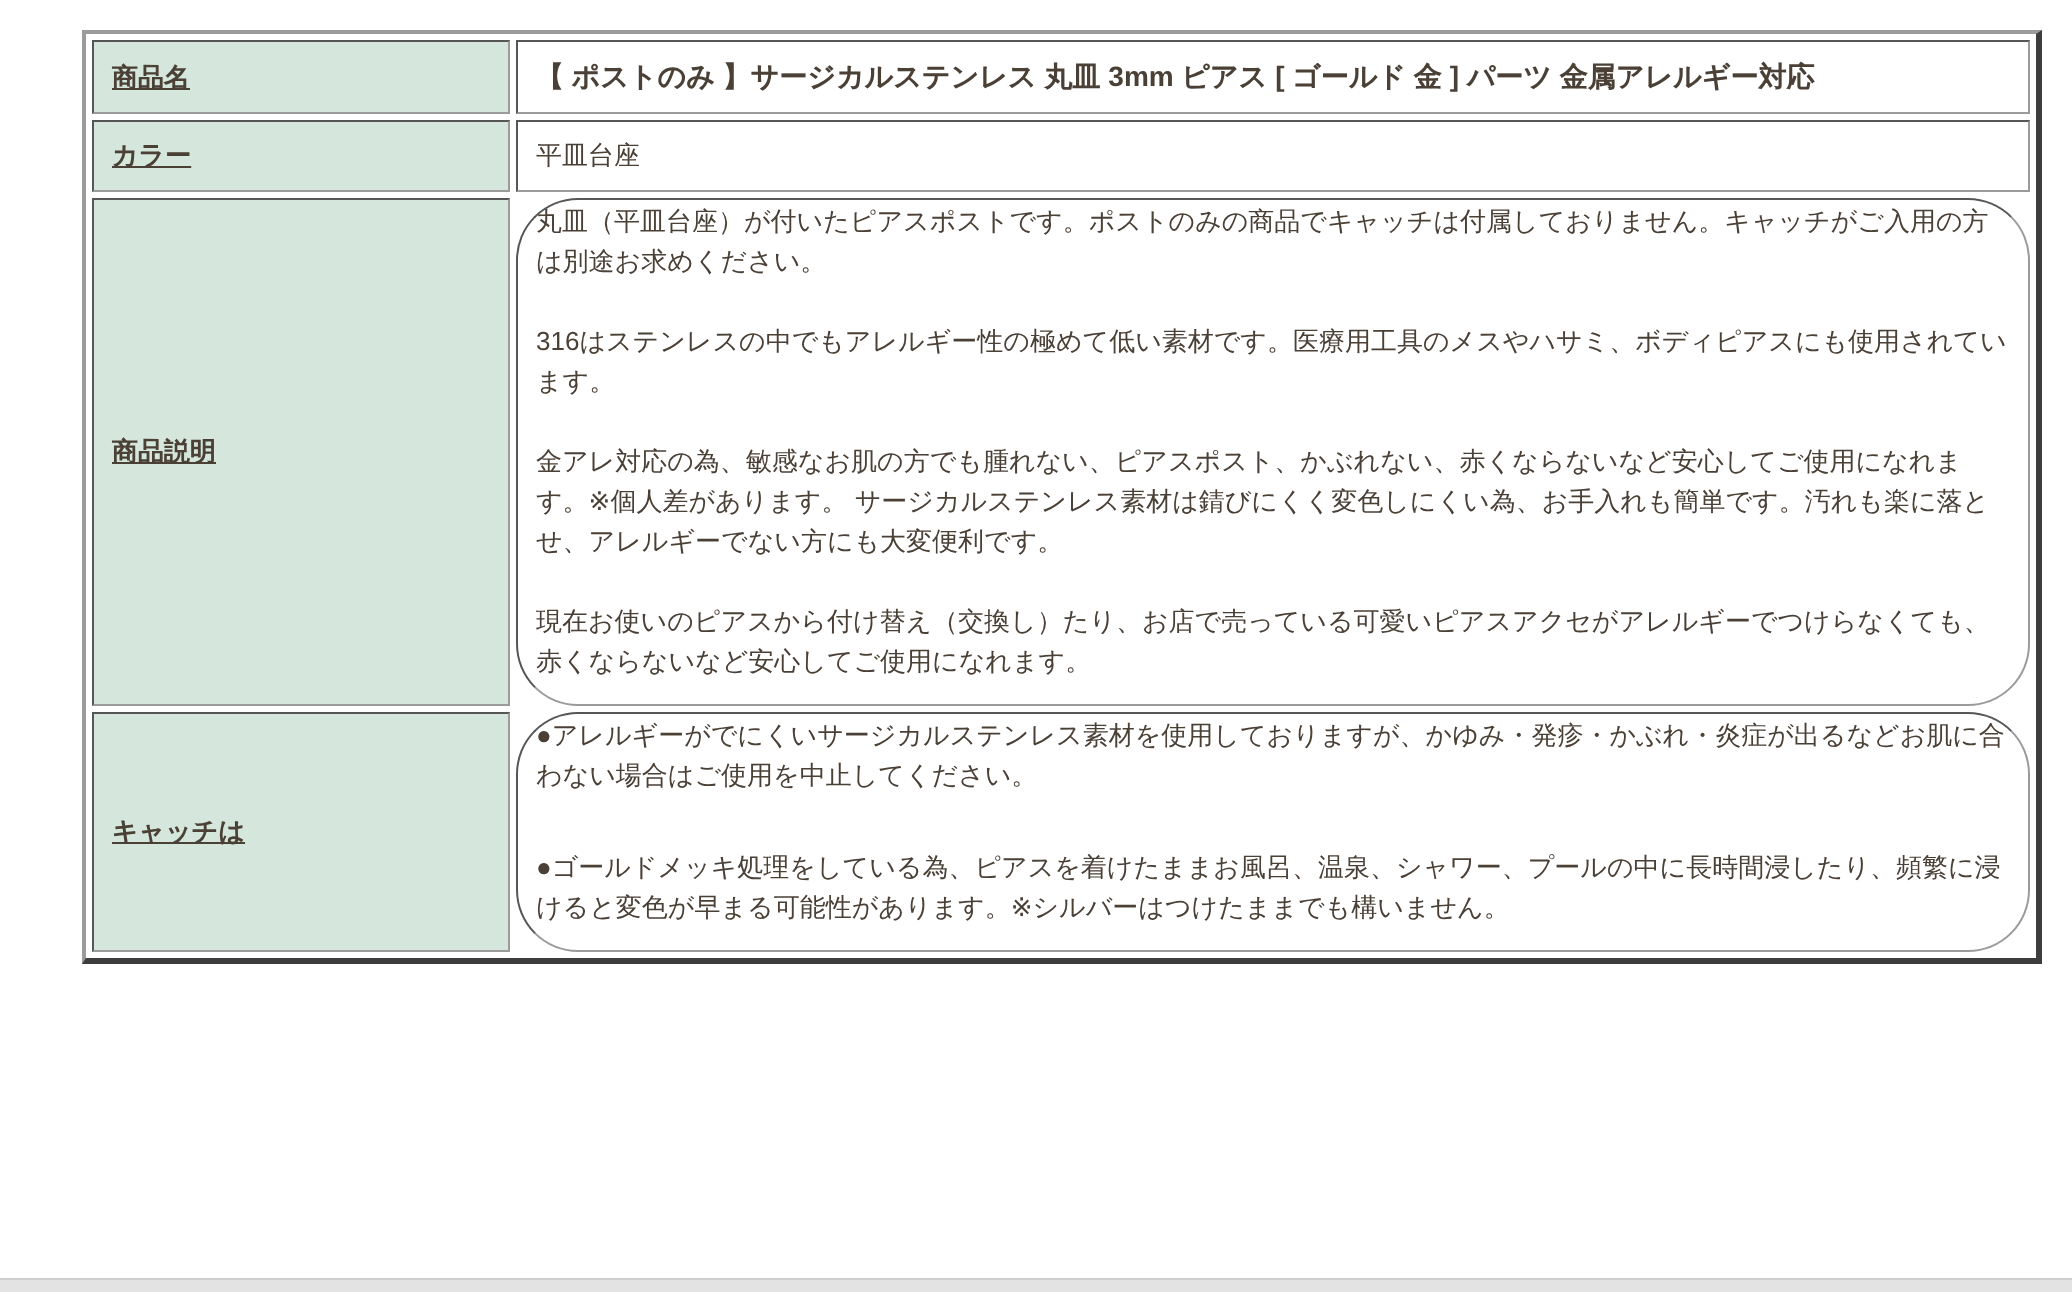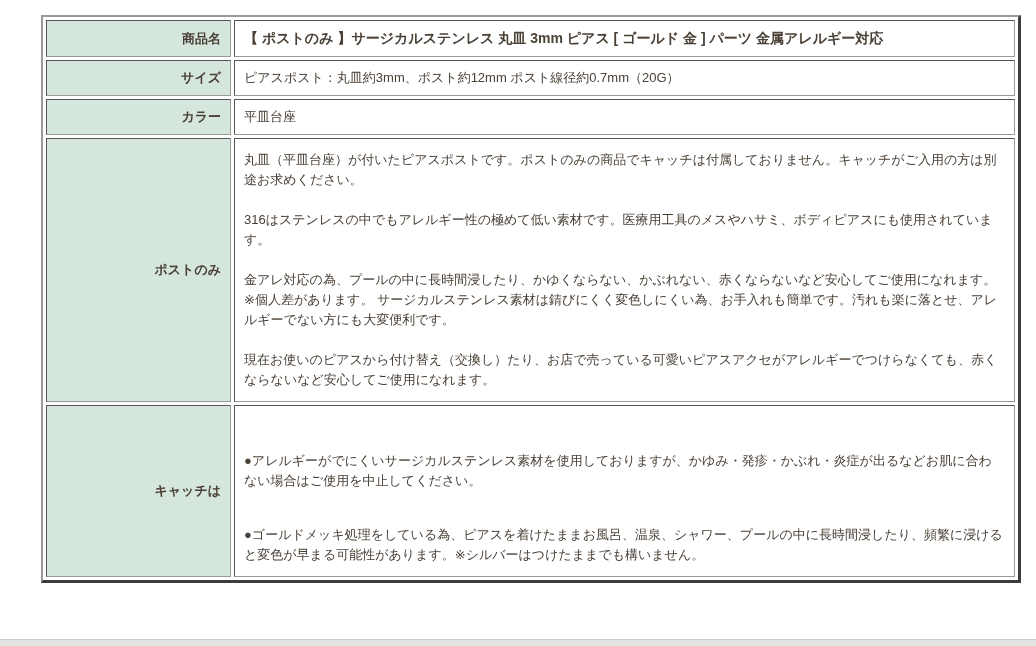--- a/index.html
+++ b/index.html
@@ -35,48 +35,49 @@
     font-size: 13px;
     line-height: 20px;
     padding: 7px 9px;
     
     border-top: 1px solid #565656;
     border-left: 1px solid #565656;
     border-bottom: 1px solid #9b9b9b;
     border-right: 1px solid #9b9b9b;
   }
   td.label {
-    width: 185px;
+    width: 209px;
     background: #d5e7dc;
-    text-align: right;
+    text-align: left;
     vertical-align: middle;
     font-weight: bold;
+    text-decoration: underline;
   }
   td.value {
     background: #ffffff;
     vertical-align: middle;
   }
   td.value.multi {
     vertical-align: top;
-    padding-top: 11px;
+    padding-top: 1px;
     padding-bottom: 11px;
+    border-radius: 31px;
   }
   .pname {
     font-weight: bold;
     font-size: 14px;
   }
   p.para {
     margin: 0 0 20px 0;
   }
   p.para:last-child {
     margin-bottom: 0;
   }
   .notes p.para {
     margin-bottom: 26px;
-    margin-top: 34px;
   }
   .notes p.para:last-child {
     margin-bottom: 0;
   }
   .remark-line {
     margin: 0;
   }
   .bottom-strip {
     position: absolute;
     left: 0;
@@ -94,33 +95,29 @@
   <div class="table-wrap">
     <table class="spec">
       <tbody>
         <tr>
           <td class="label">商品名</td>
           <td class="value">
             <span class="pname">【 ポストのみ 】サージカルステンレス 丸皿 3mm ピアス [ ゴールド 金 ] パーツ 金属アレルギー対応</span>
           </td>
         </tr>
         <tr>
-          <td class="label">サイズ</td>
-          <td class="value">ピアスポスト：丸皿約3mm、ポスト約12mm ポスト線径約0.7mm（20G）</td>
-        </tr>
-        <tr>
           <td class="label">カラー</td>
           <td class="value">平皿台座</td>
         </tr>
         <tr>
-          <td class="label">ポストのみ</td>
+          <td class="label">商品説明</td>
           <td class="value multi">
             <p class="para">丸皿（平皿台座）が付いたピアスポストです。ポストのみの商品でキャッチは付属しておりません。キャッチがご入用の方は別途お求めください。</p>
             <p class="para">316はステンレスの中でもアレルギー性の極めて低い素材です。医療用工具のメスやハサミ、ボディピアスにも使用されています。</p>
-            <p class="para">金アレ対応の為、プールの中に長時間浸したり、かゆくならない、かぶれない、赤くならないなど安心してご使用になれます。※個人差があります。 サージカルステンレス素材は錆びにくく変色しにくい為、お手入れも簡単です。汚れも楽に落とせ、アレルギーでない方にも大変便利です。</p>
+            <p class="para">金アレ対応の為、敏感なお肌の方でも腫れない、ピアスポスト、かぶれない、赤くならないなど安心してご使用になれます。※個人差があります。 サージカルステンレス素材は錆びにくく変色しにくい為、お手入れも簡単です。汚れも楽に落とせ、アレルギーでない方にも大変便利です。</p>
             <p class="para">現在お使いのピアスから付け替え（交換し）たり、お店で売っている可愛いピアスアクセがアレルギーでつけらなくても、赤くならないなど安心してご使用になれます。</p>
           </td>
         </tr>
         <tr>
           <td class="label">キャッチは</td>
           <td class="value multi notes">
             <p class="para">●アレルギーがでにくいサージカルステンレス素材を使用しておりますが、かゆみ・発疹・かぶれ・炎症が出るなどお肌に合わない場合はご使用を中止してください。</p>
             <p class="para">●ゴールドメッキ処理をしている為、ピアスを着けたままお風呂、温泉、シャワー、プールの中に長時間浸したり、頻繁に浸けると変色が早まる可能性があります。※シルバーはつけたままでも構いません。</p>
           </td>
         </tr>

